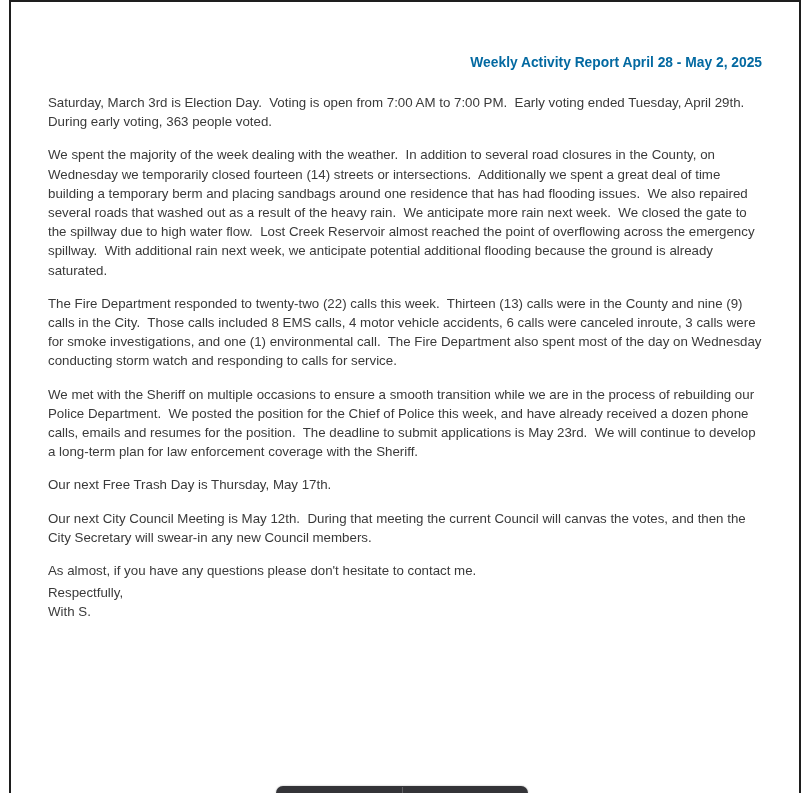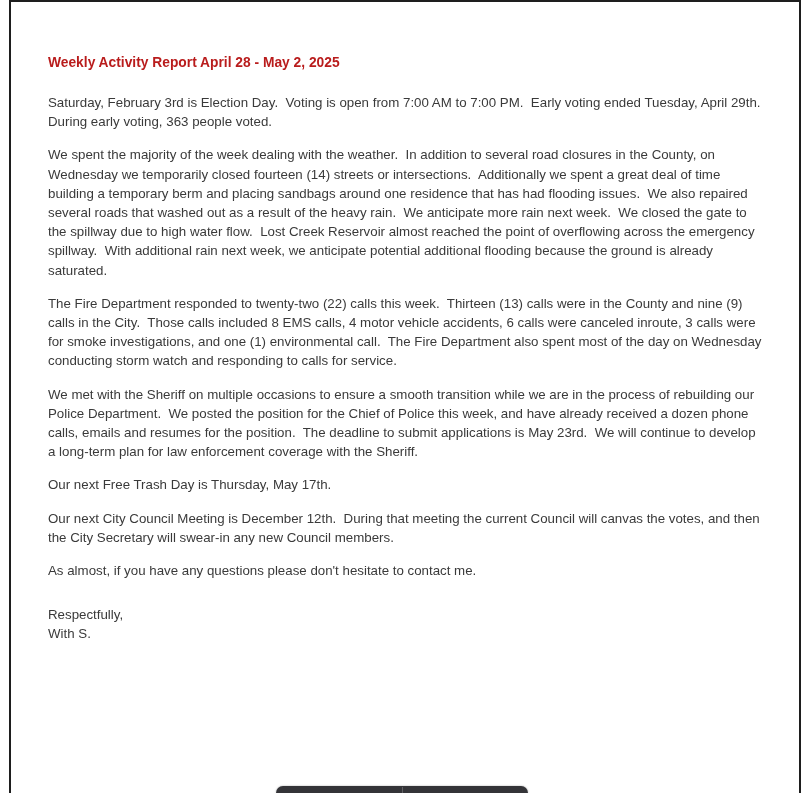--- a/index.html
+++ b/index.html
@@ -22,36 +22,36 @@
     background: #ffffff;
     border: 2px solid #1e1e1e;
     border-bottom: none;
   }
   .content {
     padding: 0 37px;
     color: #3a3a3a;
   }
   .report-title {
     margin-top: 51px;
-    text-align: left;
+    text-align: right;
     font-size: 13.8px;
     font-weight: bold;
     line-height: 19px;
-    color: #b91c1c;
+    color: #0369a1;
     white-space: pre-wrap;
   }
   .content p {
     margin-top: 14px;
     font-size: 13.3px;
     line-height: 19.2px;
     white-space: pre-wrap;
   }
   .content p.first { margin-top: 21px; }
   .closing {
-    margin-top: 25px;
+    margin-top: 3px;
     font-size: 13.3px;
     line-height: 19.2px;
   }
   .floating-toolbar {
     position: absolute;
     bottom: 0;
     left: 50%;
     transform: translateX(-50%);
     width: 252px;
     height: 7px;
@@ -71,33 +71,33 @@
 </head>
 <body>
 
 <div class="screen">
 
   <div class="page">
     <div class="content">
 
       <h1 class="report-title">Weekly Activity Report April 28 - May 2, 2025</h1>
 
-      <p class="first">Saturday, February 3rd is Election Day.  Voting is open from 7:00 AM to 7:00 PM.  Early voting ended Tuesday, April 29th.  During early voting, 363 people voted.</p>
+      <p class="first">Saturday, March 3rd is Election Day.  Voting is open from 7:00 AM to 7:00 PM.  Early voting ended Tuesday, April 29th.  During early voting, 363 people voted.</p>
 
       <p>We spent the majority of the week dealing with the weather.  In addition to several road closures in the County, on Wednesday we temporarily closed fourteen (14) streets or intersections.  Additionally we spent a great deal of time building a temporary berm and placing sandbags around one residence that has had flooding issues.  We also repaired several roads that washed out as a result of the heavy rain.  We anticipate more rain next week.  We closed the gate to the spillway due to high water flow.  Lost Creek Reservoir almost reached the point of overflowing across the emergency spillway.  With additional rain next week, we anticipate potential additional flooding because the ground is already saturated.</p>
 
       <p>The Fire Department responded to twenty-two (22) calls this week.  Thirteen (13) calls were in the County and nine (9) calls in the City.  Those calls included 8 EMS calls, 4 motor vehicle accidents, 6 calls were canceled inroute, 3 calls were for smoke investigations, and one (1) environmental call.  The Fire Department also spent most of the day on Wednesday conducting storm watch and responding to calls for service.</p>
 
 
       <p>We met with the Sheriff on multiple occasions to ensure a smooth transition while we are in the process of rebuilding our Police Department.  We posted the position for the Chief of Police this week, and have already received a dozen phone calls, emails and resumes for the position.  The deadline to submit applications is May 23rd.  We will continue to develop a long-term plan for law enforcement coverage with the Sheriff.</p>
 
 
       <p>Our next Free Trash Day is Thursday, May 17th.</p>
 
-      <p>Our next City Council Meeting is December 12th.  During that meeting the current Council will canvas the votes, and then the City Secretary will swear-in any new Council members.</p>
+      <p>Our next City Council Meeting is May 12th.  During that meeting the current Council will canvas the votes, and then the City Secretary will swear-in any new Council members.</p>
 
       <p>As almost, if you have any questions please don't hesitate to contact me.</p>
 
       <div class="closing">
         <div>Respectfully,</div>
         <div>With S.</div>
       </div>
 
     </div>
   </div>

